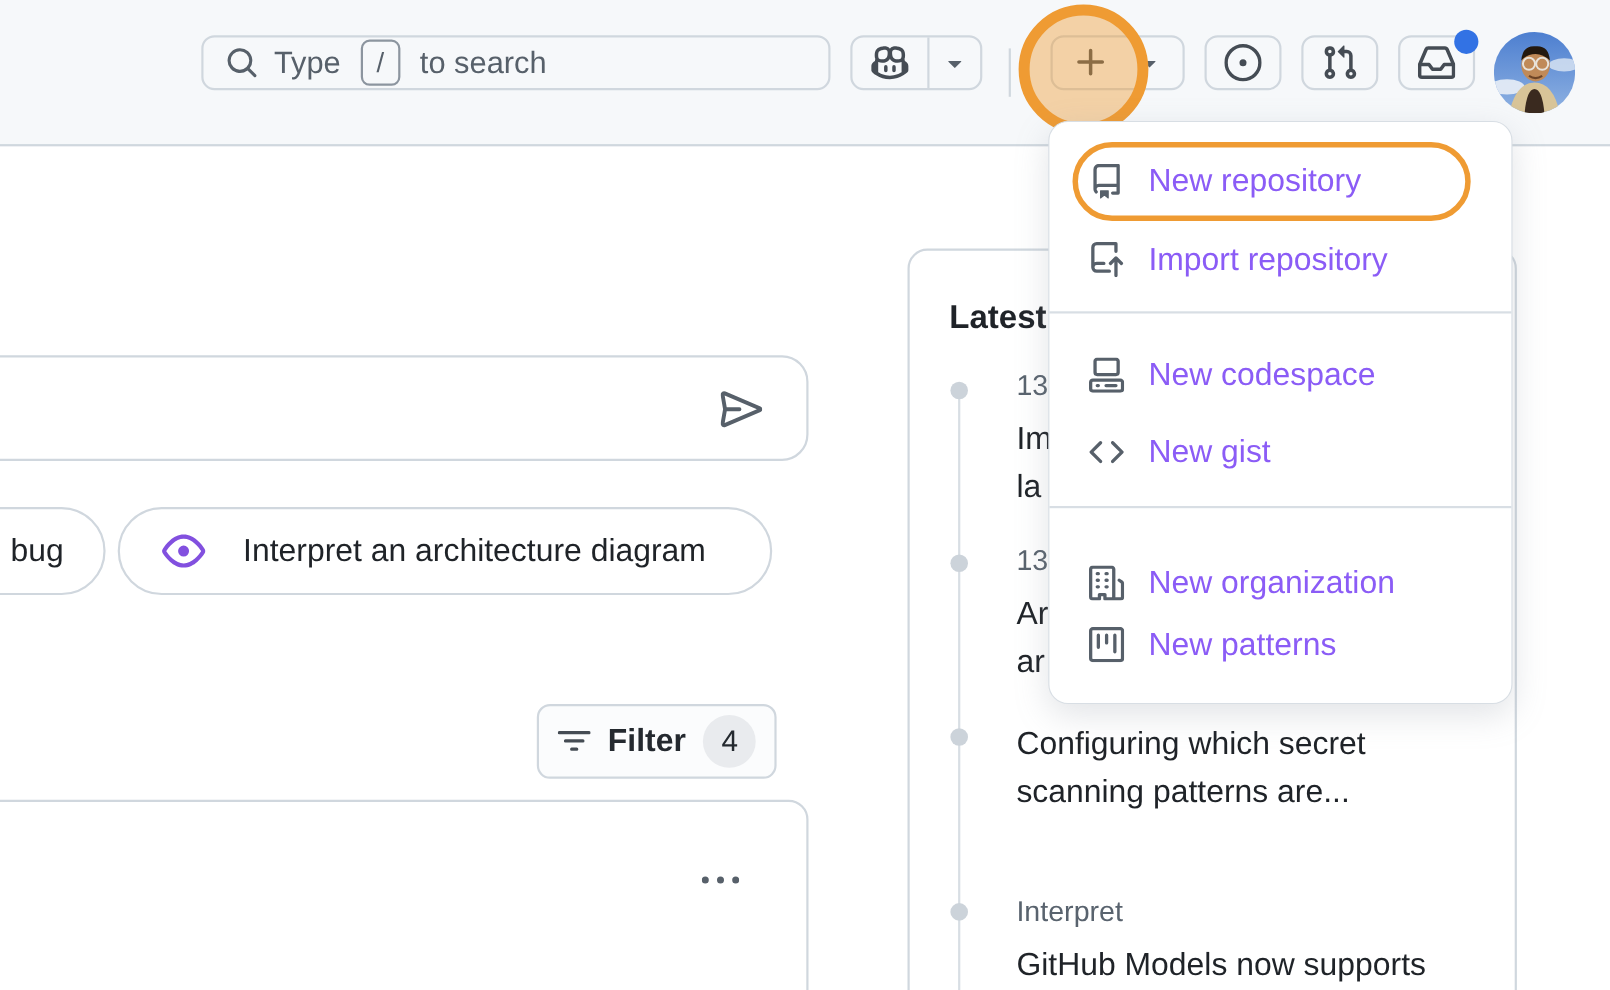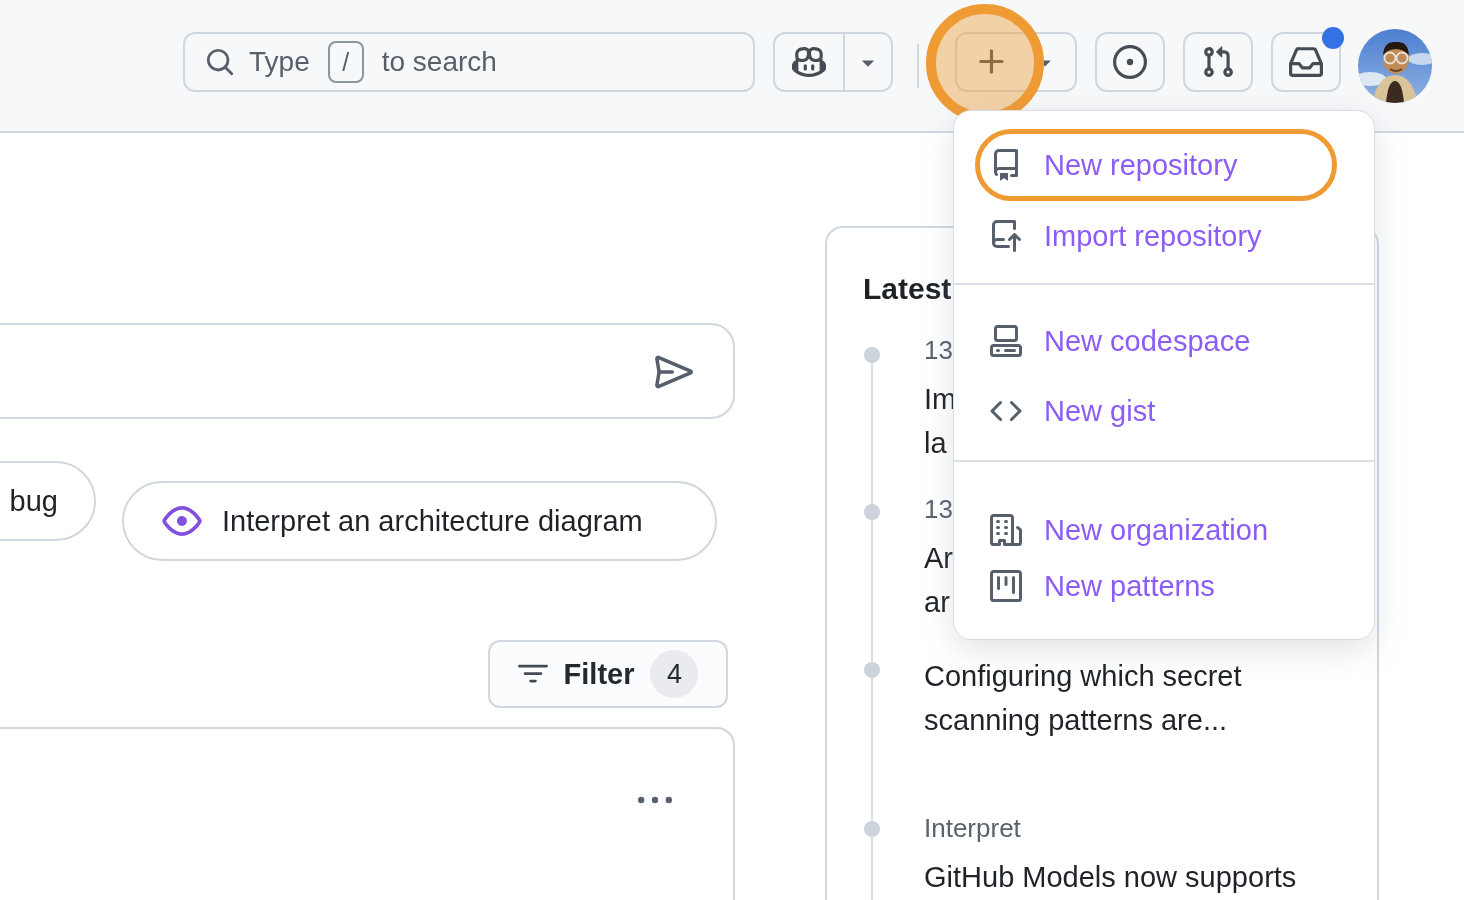--- a/index.html
+++ b/index.html
@@ -4,21 +4,21 @@
 <style>
   html,body{margin:0;padding:0;}
   body{
     width:1464px;height:900px;overflow:hidden;position:relative;
     background:#ffffff;font-family:"Liberation Sans",sans-serif;color:#1f2328;
   }
   svg{display:block;}
 
   
   .header{position:absolute;left:0;top:0;width:1464px;height:131px;background:#f6f8fa;border-bottom:2px solid #d0d7de;z-index:10;}
-  .hbtn{position:absolute;top:32px;height:60px;box-sizing:border-box;border:2px solid #d0d7de;border-radius:12px;display:flex;align-items:center;justify-content:center;background:transparent;cursor:pointer;}
+  .hbtn{position:absolute;top:32px;height:50px;box-sizing:border-box;border:2px solid #d0d7de;border-radius:12px;display:flex;align-items:center;justify-content:center;background:transparent;cursor:pointer;}
   .searchbar{left:183px;width:572px;justify-content:flex-start;padding:0 20px;gap:14px;color:#57606a;font-size:28px;}
   .slashkey{width:36px;height:42px;box-sizing:border-box;border:2px solid #8c959f;border-radius:8px;display:flex;align-items:center;justify-content:center;font-size:25px;color:#57606a;margin:0 4px;}
   .copilot-group{left:773px;width:120px;padding:0;}
   .copilot-left{width:70px;height:100%;display:flex;align-items:center;justify-content:center;border-right:2px solid #d0d7de;box-sizing:border-box;}
   .copilot-right{flex:1;display:flex;align-items:center;justify-content:center;}
   .pipe{position:absolute;left:917px;top:44px;width:2px;height:44px;background:#d0d7de;}
   .plusbtn{left:955px;width:122px;gap:24px;}
   .iconbtn{width:70px;}
   .issues{left:1095px;} .prs{left:1183px;} .inbox{left:1271px;}
   .notifdot{position:absolute;left:1322px;top:27px;width:22px;height:22px;border-radius:50%;background:#3272e4;z-index:12;}
@@ -26,23 +26,23 @@
 
   
   .anno-circle{position:absolute;left:926px;top:4px;width:118px;height:118px;box-sizing:border-box;
     border:10px solid #ef9b33;border-radius:50%;background:rgba(239,155,51,0.42);z-index:20;pointer-events:none;}
 
   
   .chat-input{position:absolute;left:-80px;top:323px;width:815px;height:96px;box-sizing:border-box;background:#fff;border:2px solid #d0d7de;border-radius:24px;z-index:5;}
   .send{position:absolute;right:40px;top:28px;width:38px;height:38px;cursor:pointer;}
   .chip{position:absolute;top:461px;height:80px;box-sizing:border-box;background:#fff;border:2px solid #d0d7de;border-radius:42px;display:flex;align-items:center;font-size:29px;color:#1f2328;cursor:pointer;z-index:5;}
   .chip-bug{left:-70px;width:166px;justify-content:flex-end;padding-right:36px;}
-  .chip-diagram{left:122px;width:595px;padding-left:38px;gap:20px;margin-top:20px;}
-
-  .filterbtn{position:absolute;left:488px;top:640px;width:240px;height:68px;box-sizing:border-box;background:#fbfcfd;border:2px solid #d0d7de;border-radius:12px;display:flex;align-items:center;justify-content:center;gap:16px;cursor:pointer;z-index:5;}
+  .chip-diagram{left:107px;width:595px;padding-left:38px;gap:34px;}
+
+  .filterbtn{position:absolute;left:488px;top:640px;width:218px;height:68px;box-sizing:border-box;background:#fbfcfd;border:2px solid #d0d7de;border-radius:12px;display:flex;align-items:center;justify-content:center;gap:16px;cursor:pointer;z-index:5;}
   .filterbtn .lbl{font-size:29px;font-weight:600;color:#24292f;}
   .countbadge{width:48px;height:48px;border-radius:50%;background:#e9ebee;display:flex;align-items:center;justify-content:center;font-size:27px;color:#24292f;}
 
   .bottom-card{position:absolute;left:-80px;top:727px;width:815px;height:240px;box-sizing:border-box;background:#fff;border:2px solid #d0d7de;border-radius:18px;z-index:5;}
   .kebab{position:absolute;right:60px;top:54px;width:36px;height:36px;cursor:pointer;display:flex;align-items:center;justify-content:center;}
 
   
   .latest-card{position:absolute;left:825px;top:226px;width:554px;height:700px;box-sizing:border-box;background:#fff;border:2px solid #d0d7de;border-radius:18px;z-index:8;}
   .latest-title{position:absolute;left:36px;top:44px;font-size:30px;font-weight:700;color:#1f2328;white-space:nowrap;}
   .tl-line{position:absolute;left:44px;top:127px;width:2px;height:560px;background:#d8dee4;}

